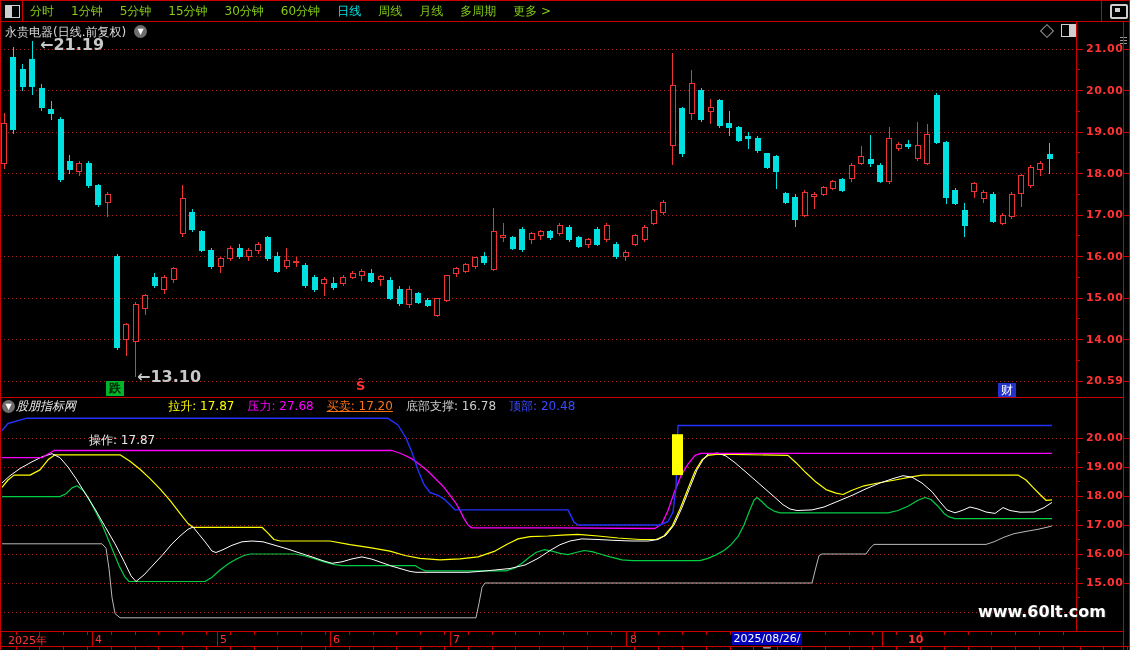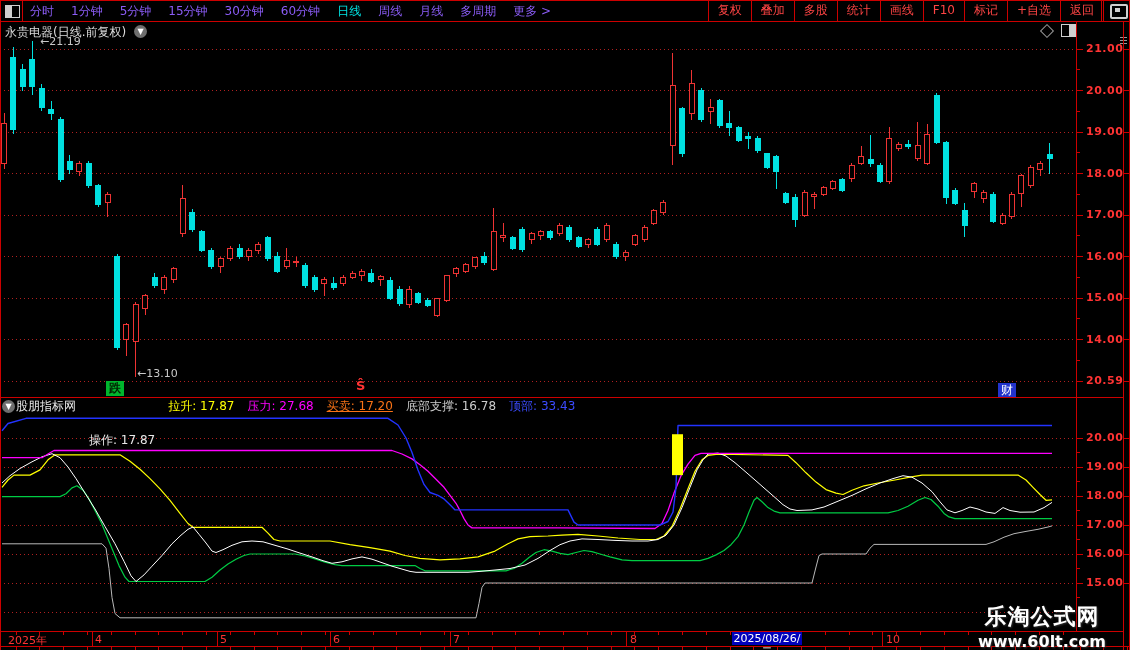--- a/index.html
+++ b/index.html
@@ -1,37 +1,37 @@
 <!DOCTYPE html>
 <html><head>
 <meta charset="utf-8">
 <style>
   html,body{margin:0;padding:0;background:#000;}
   body{position:relative;width:1130px;height:650px;overflow:hidden;
        font-family:"DejaVu Sans",sans-serif;color:#e8e8e8;}
   .abs{position:absolute;}
   
   #topbar{position:absolute;left:0;top:0;width:1130px;height:22px;}
-  .tmenu{display:inline-block;color:#8b5cf6;font-size:12px;line-height:21px;margin-right:17px;cursor:default;}
+  .tmenu{display:inline-block;color:#84cc16;font-size:12px;line-height:21px;margin-right:17px;cursor:default;}
   .tmenu.active{color:#00e5e5;}
   #topbar-right{position:absolute;right:26px;top:0;height:21px;display:flex;}
   .rmenu{color:#ff4444;font-size:12px;line-height:21px;padding:0 9px;border-left:1px solid #cc0000;}
   .rmenu:last-child{border-right:1px solid #cc0000;}
   .halficon{width:13px;height:11px;border:1px solid #cfcfcf;position:relative;}
   .halficon .fillL{position:absolute;left:0;top:0;width:6px;height:11px;background:#cfcfcf;}
   .halficon .fillR{position:absolute;right:0;top:0;width:6px;height:11px;background:#cfcfcf;}
   .wicon{width:14px;height:11px;border:2px solid #cfcfcf;border-radius:2px;position:relative;}
   .wicon .inner{position:absolute;left:3px;top:2px;width:5px;height:4px;background:#cfcfcf;}
   .circle-chev{width:13px;height:13px;border-radius:50%;background:#6e6e6e;color:#fff;
      font-size:8px;line-height:13px;text-align:center;}
   .diamond{width:8px;height:8px;border:1px solid #9a9a9a;transform:rotate(45deg);}
   .axis-label{position:absolute;color:#ff3333;font-size:11px;font-weight:bold;letter-spacing:0.5px;}
   .date-label{position:absolute;color:#ff3333;font-size:11px;top:633px;}
   .badge{position:absolute;font-size:12px;line-height:15px;padding:0 3px;font-weight:bold;}
-  .anno{position:absolute;color:#c8c8c8;font-size:11px;}
+  .anno{position:absolute;color:#c8c8c8;font-size:16px;font-weight:bold;}
   #ind-header{position:absolute;left:16px;top:399px;display:flex;gap:13px;font-size:12px;line-height:15px;white-space:nowrap;}
   #watermark{position:absolute;right:24px;top:602px;text-align:center;color:#ffffff;z-index:5;}
   #wm1{font-size:22px;font-weight:bold;letter-spacing:1px;text-shadow:1px 1px 2px #333;}
   #wm2{font-size:16px;font-weight:bold;text-shadow:1px 1px 2px #333;}
   #selected-date{position:absolute;top:632px;height:13px;background:#0000bb;color:#ffffff;
      font-size:11px;line-height:13px;text-align:center;z-index:4;}
   .hamb{position:absolute;left:1120px;top:37px;width:7px;}
   .hamb div{height:1px;background:#9a9a9a;margin-bottom:2px;}
 </style>
 </head>
@@ -441,31 +441,20 @@
     <line x1="1127.6" y1="647" x2="1127.6" y2="650" stroke="#cc0000" stroke-width="1" shape-rendering="crispEdges"></line>
   </svg>
 
 <div id="topbar">
   <div class="abs" style="left:5px;top:5px;">
     <div class="halficon">
         <div class="fillL"></div>
       </div>
   </div>
   <div class="abs" style="left:30px;top:0;" id="topbar-left"><span class="tmenu">分时</span><span class="tmenu">1分钟</span><span class="tmenu">5分钟</span><span class="tmenu">15分钟</span><span class="tmenu">30分钟</span><span class="tmenu">60分钟</span><span class="tmenu active">日线</span><span class="tmenu">周线</span><span class="tmenu">月线</span><span class="tmenu">多周期</span><span class="tmenu">更多 &gt;</span></div>
-  <div id="topbar-right">
-      <span class="rmenu">复权</span>
-      <span class="rmenu">叠加</span>
-      <span class="rmenu">多股</span>
-      <span class="rmenu">统计</span>
-      <span class="rmenu">画线</span>
-      <span class="rmenu">F10</span>
-      <span class="rmenu">标记</span>
-      <span class="rmenu">+自选</span>
-      <span class="rmenu">返回</span>
-    </div>
   <div class="abs" style="left:1110px;top:4px;">
     <div class="wicon">
         <div class="inner"></div>
       </div>
   </div>
 </div>
 
 <div class="abs" style="left:5px;top:24px;font-size:12px;color:#dcdcdc;z-index:3;">永贵电器(日线.前复权)</div>
 <div class="abs" style="left:134px;top:25px;z-index:3;">
   <div class="circle-chev">▼</div>
@@ -499,45 +488,44 @@
     <div class="axis-label" style="left: 1086px; top: 249.5px;">16.00</div>
     <div class="axis-label" style="left: 1086px; top: 291px;">15.00</div>
     <div class="axis-label" style="left: 1086px; top: 332.5px;">14.00</div>
     <div class="axis-label" style="left: 1086px; top: 374px;">20.59</div>
   </div>
 
 <div class="abs" style="left:2px;top:400px;z-index:3;">
   <div class="circle-chev">▼</div>
 </div>
 <div id="ind-header" style="z-index:3;">
-  <span style="color:#e8e8e8;">股朋指标网</span>
+  <span style="color:#e8e8e8;font-style:italic;">股朋指标网</span>
 <span class="fld" style="color: rgb(232, 232, 232); margin-top: 34px;">操作: 17.87</span>
     <span class="fld" style="color: rgb(255, 255, 0);">拉升: 17.87</span>
     <span class="fld" style="color: rgb(255, 0, 255);">压力: 27.68</span>
     <span class="fld" style="color: #f97316; text-decoration: underline;">买卖: 17.20</span>
     <span class="fld" style="color: rgb(204, 204, 204);">底部支撑: 16.78</span>
-    <span class="fld" style="color: rgb(59, 75, 255);">顶部: 33.43</span>
+    <span class="fld" style="color: rgb(59, 75, 255);">顶部: 20.48</span>
   </div>
 
 <div id="ind-axis">
     <div class="axis-label" style="left: 1086px; top: 431px;">20.00</div>
     <div class="axis-label" style="left: 1086px; top: 460px;">19.00</div>
     <div class="axis-label" style="left: 1086px; top: 489px;">18.00</div>
     <div class="axis-label" style="left: 1086px; top: 518px;">17.00</div>
     <div class="axis-label" style="left: 1086px; top: 547px;">16.00</div>
     <div class="axis-label" style="left: 1086px; top: 576px;">15.00</div>
   </div>
 
 <div class="date-label" style="left:8px;">2025年</div>
 <div id="date-ticks">
     <div class="date-label" style="left: 95px;">4</div>
     <div class="date-label" style="left: 220px;">5</div>
     <div class="date-label" style="left: 333px;">6</div>
     <div class="date-label" style="left: 453px;">7</div>
     <div class="date-label" style="left: 630px;">8</div>
-    <div class="date-label" style="left: 886px;">10</div>
+    <div class="date-label" style="left: 908px; font-weight: bold;">10</div>
   </div>
 <div id="selected-date" style="left: 732px; width: 70px;">2025/08/26/二</div>
 
 <div id="watermark">
-  <div id="wm1">乐淘公式网</div>
   <div id="wm2">www.60lt.com</div>
 </div>
 
 </body></html>

